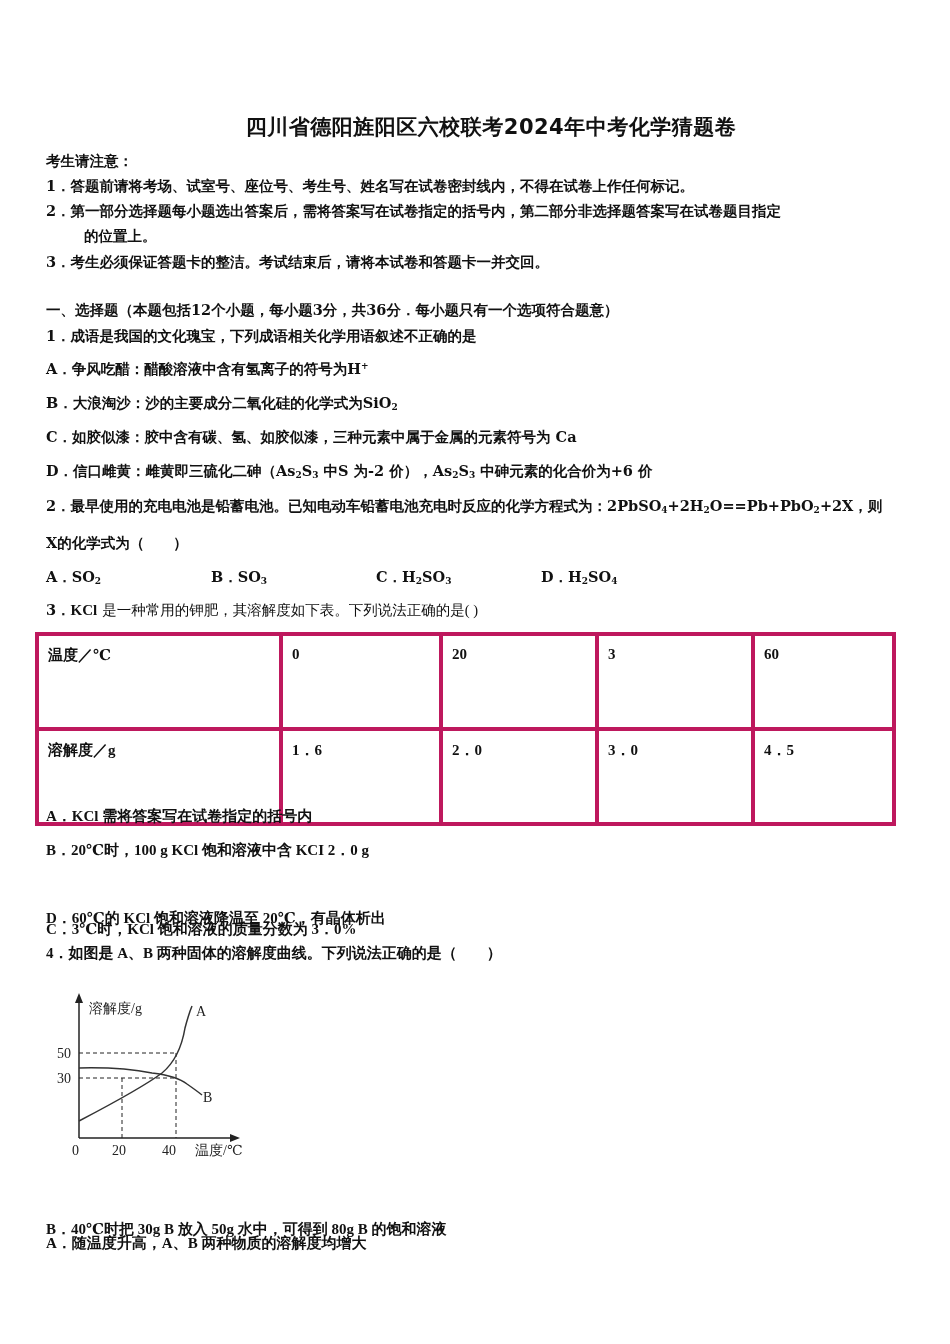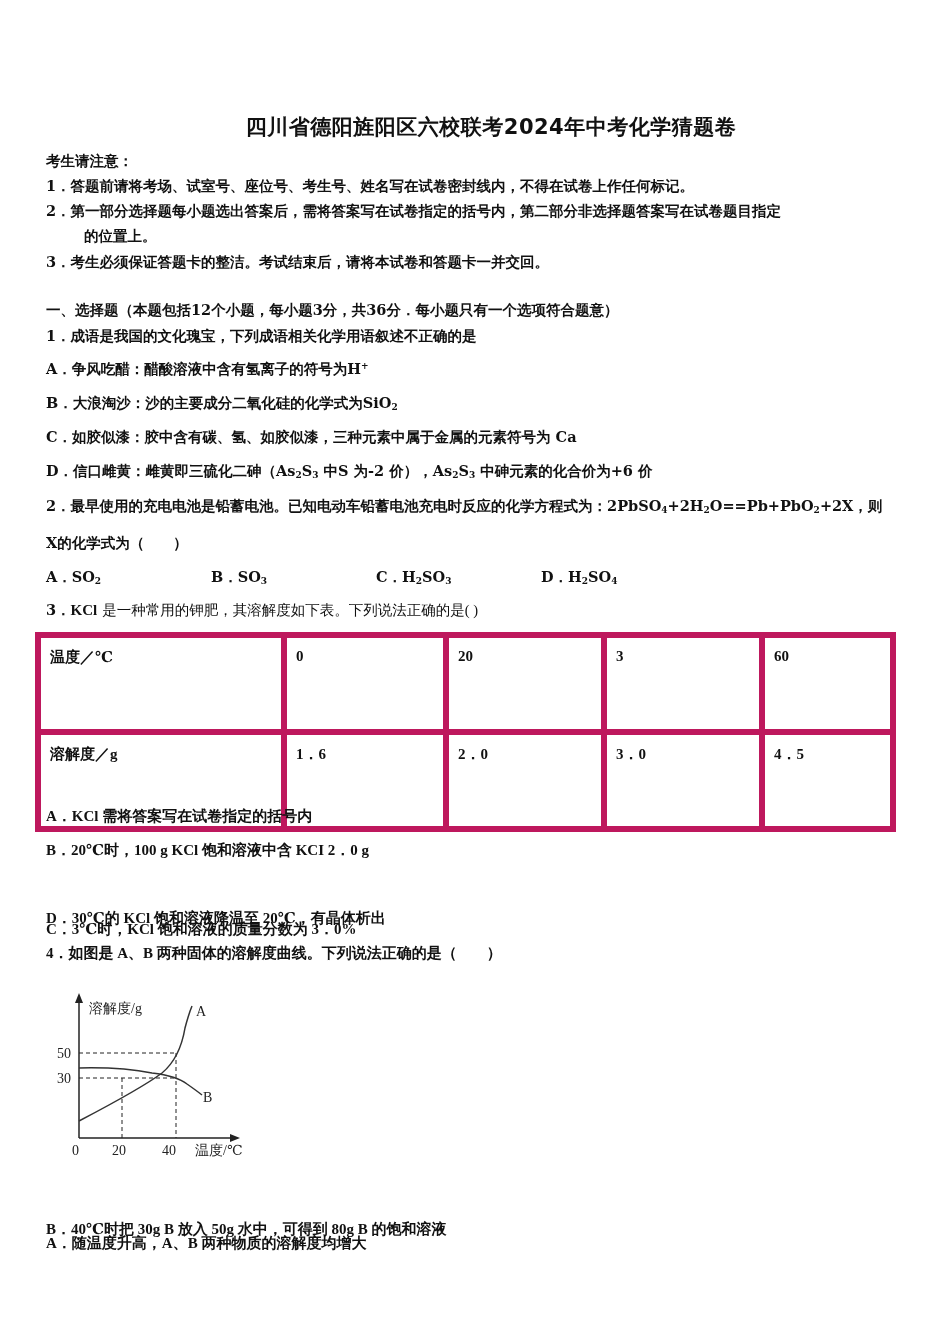--- a/index.html
+++ b/index.html
@@ -7,21 +7,21 @@
          font-family: "DejaVu Serif", "Liberation Serif", serif; color: #111; }
   .abs { position: absolute; white-space: nowrap; }
   .title { left: 0; width: 950px; top: 113px; text-align: center; font-family: "DejaVu Sans", "Liberation Sans", sans-serif;
            font-weight: bold; font-size: 21px; letter-spacing: 0.5px; margin-left: 16px; }
   .line { font-size: 14.5px; font-weight: bold; left: 46px; }
   .serif-b { font-family: "Liberation Serif", "DejaVu Serif", serif; font-weight: bold; font-size: 15px; }
   .light { font-weight: normal; }
   sub { font-size: 9px; vertical-align: -2px; line-height: 0; }
   sup { font-size: 9px; vertical-align: 5px; line-height: 0; }
   table.kcl { position: absolute; left: 35px; top: 632px; width: 861px; border-collapse: collapse; }
-  table.kcl td { border: 6px solid #be185d; height: 81px; vertical-align: top; padding: 10px 10px 0 9px;
+  table.kcl td { border: 4px solid #be185d; height: 81px; vertical-align: top; padding: 10px 10px 0 9px;
                  font-family: "Liberation Serif", "DejaVu Serif", serif; font-weight: bold; font-size: 15px; }
   table.kcl td.c0 { width: 221px; }
   table.kcl td.c1 { width: 137px; }
   table.kcl td.c2 { width: 133px; }
   table.kcl td.c3 { width: 133px; border-left: 2px solid #999; border-right: 2px solid #999; }
   .graph { position: absolute; left: 52px; top: 988px; width: 210px; height: 175px; }
   .graph text { font-family: "Liberation Serif", "DejaVu Serif", serif; font-size: 14px; fill: #222; }
 </style>
 </head>
 <body>
@@ -67,21 +67,21 @@
     <td class="c2">2．0</td>
     <td class="c3">3．0</td>
     <td>4．5</td>
   </tr>
 </tbody>
   </table>
 
 <div class="abs line serif-b" style="top:807px;">A．KCl 需将答案写在试卷指定的括号内</div>
 <div class="abs line serif-b" style="top:841px;">B．20℃时，100 g KCl 饱和溶液中含 KCI 2．0 g</div>
 <div class="abs line serif-b" style="top:914px;margin-top:6px;">C．3℃时，KCl 饱和溶液的质量分数为 3．0%</div>
-<div class="abs line serif-b" style="top:909px;">D．30℃的 KCl 饱和溶液降温至 20℃，有晶体析出</div>
+<div class="abs line serif-b" style="top:909px;">D．60℃的 KCl 饱和溶液降温至 20℃，有晶体析出</div>
 
 <div class="abs line serif-b" style="top:944px;">4．如图是 A、B 两种固体的溶解度曲线。下列说法正确的是（　　）</div>
 
 <svg class="graph" viewBox="0 0 210 175">
 
   <line x1="27" y1="150" x2="27" y2="12" stroke="#222" stroke-width="1.5"></line>
   <polygon points="23,15 27,5 31,15" fill="#222"></polygon>
   <line x1="27" y1="150" x2="180" y2="150" stroke="#222" stroke-width="1.5"></line>
   <polygon points="178,146 188,150 178,154" fill="#222"></polygon>
 

